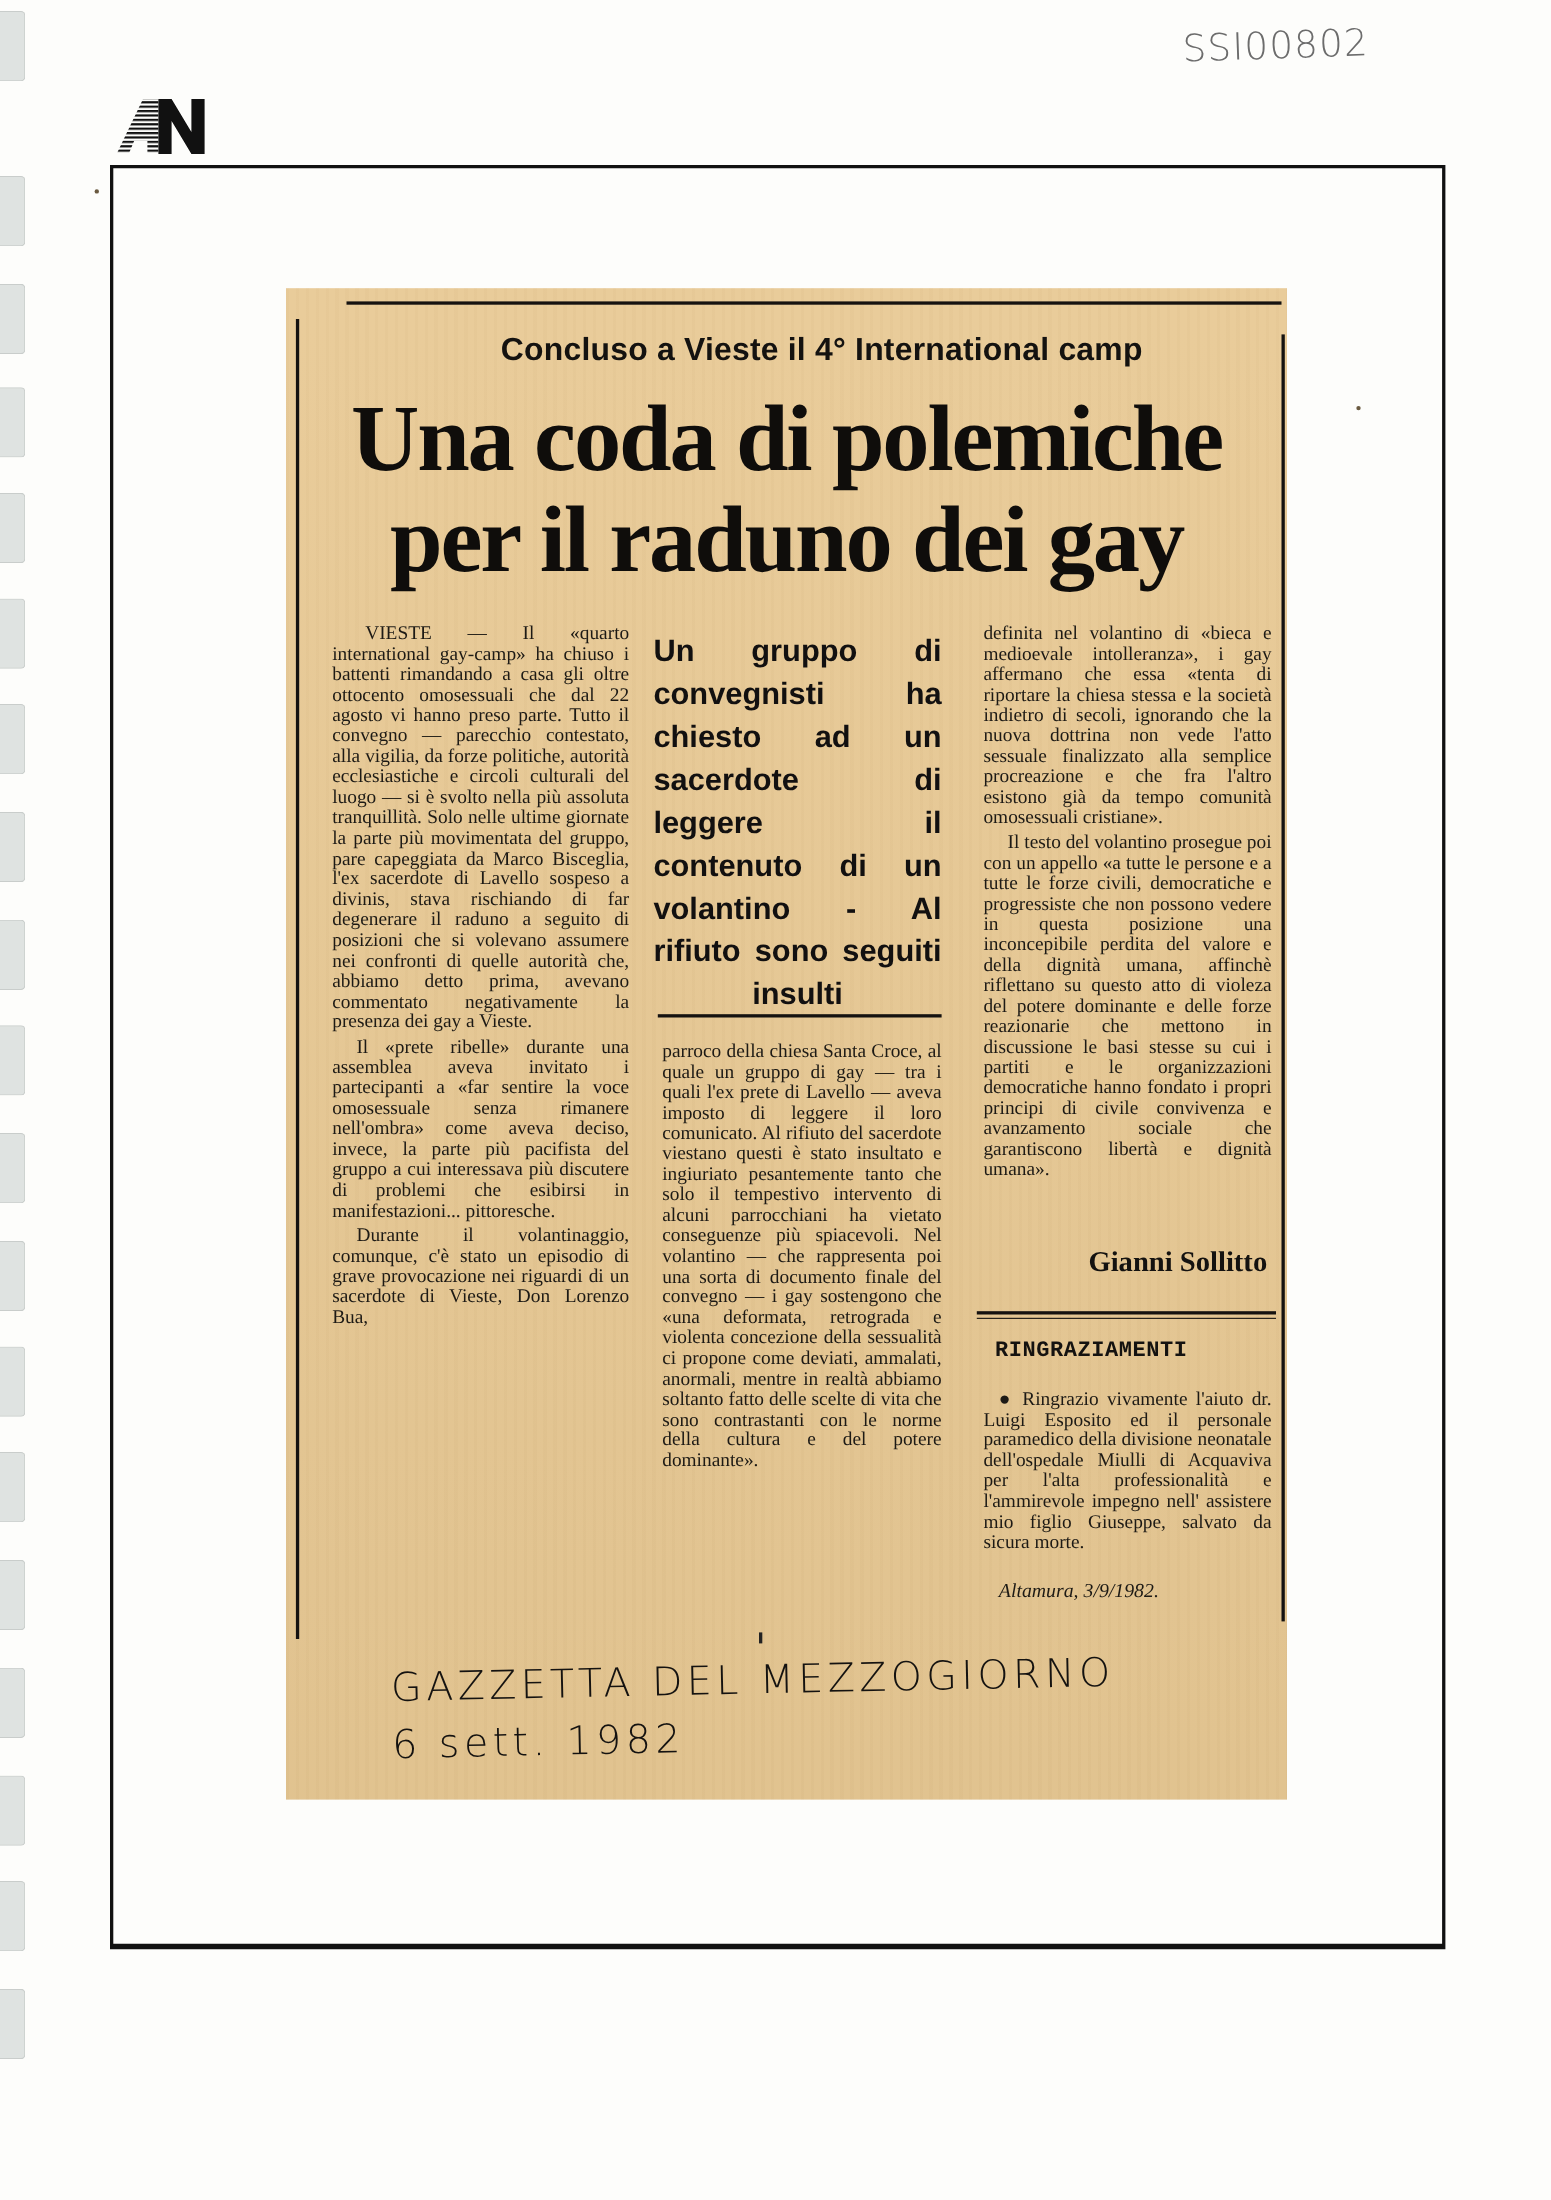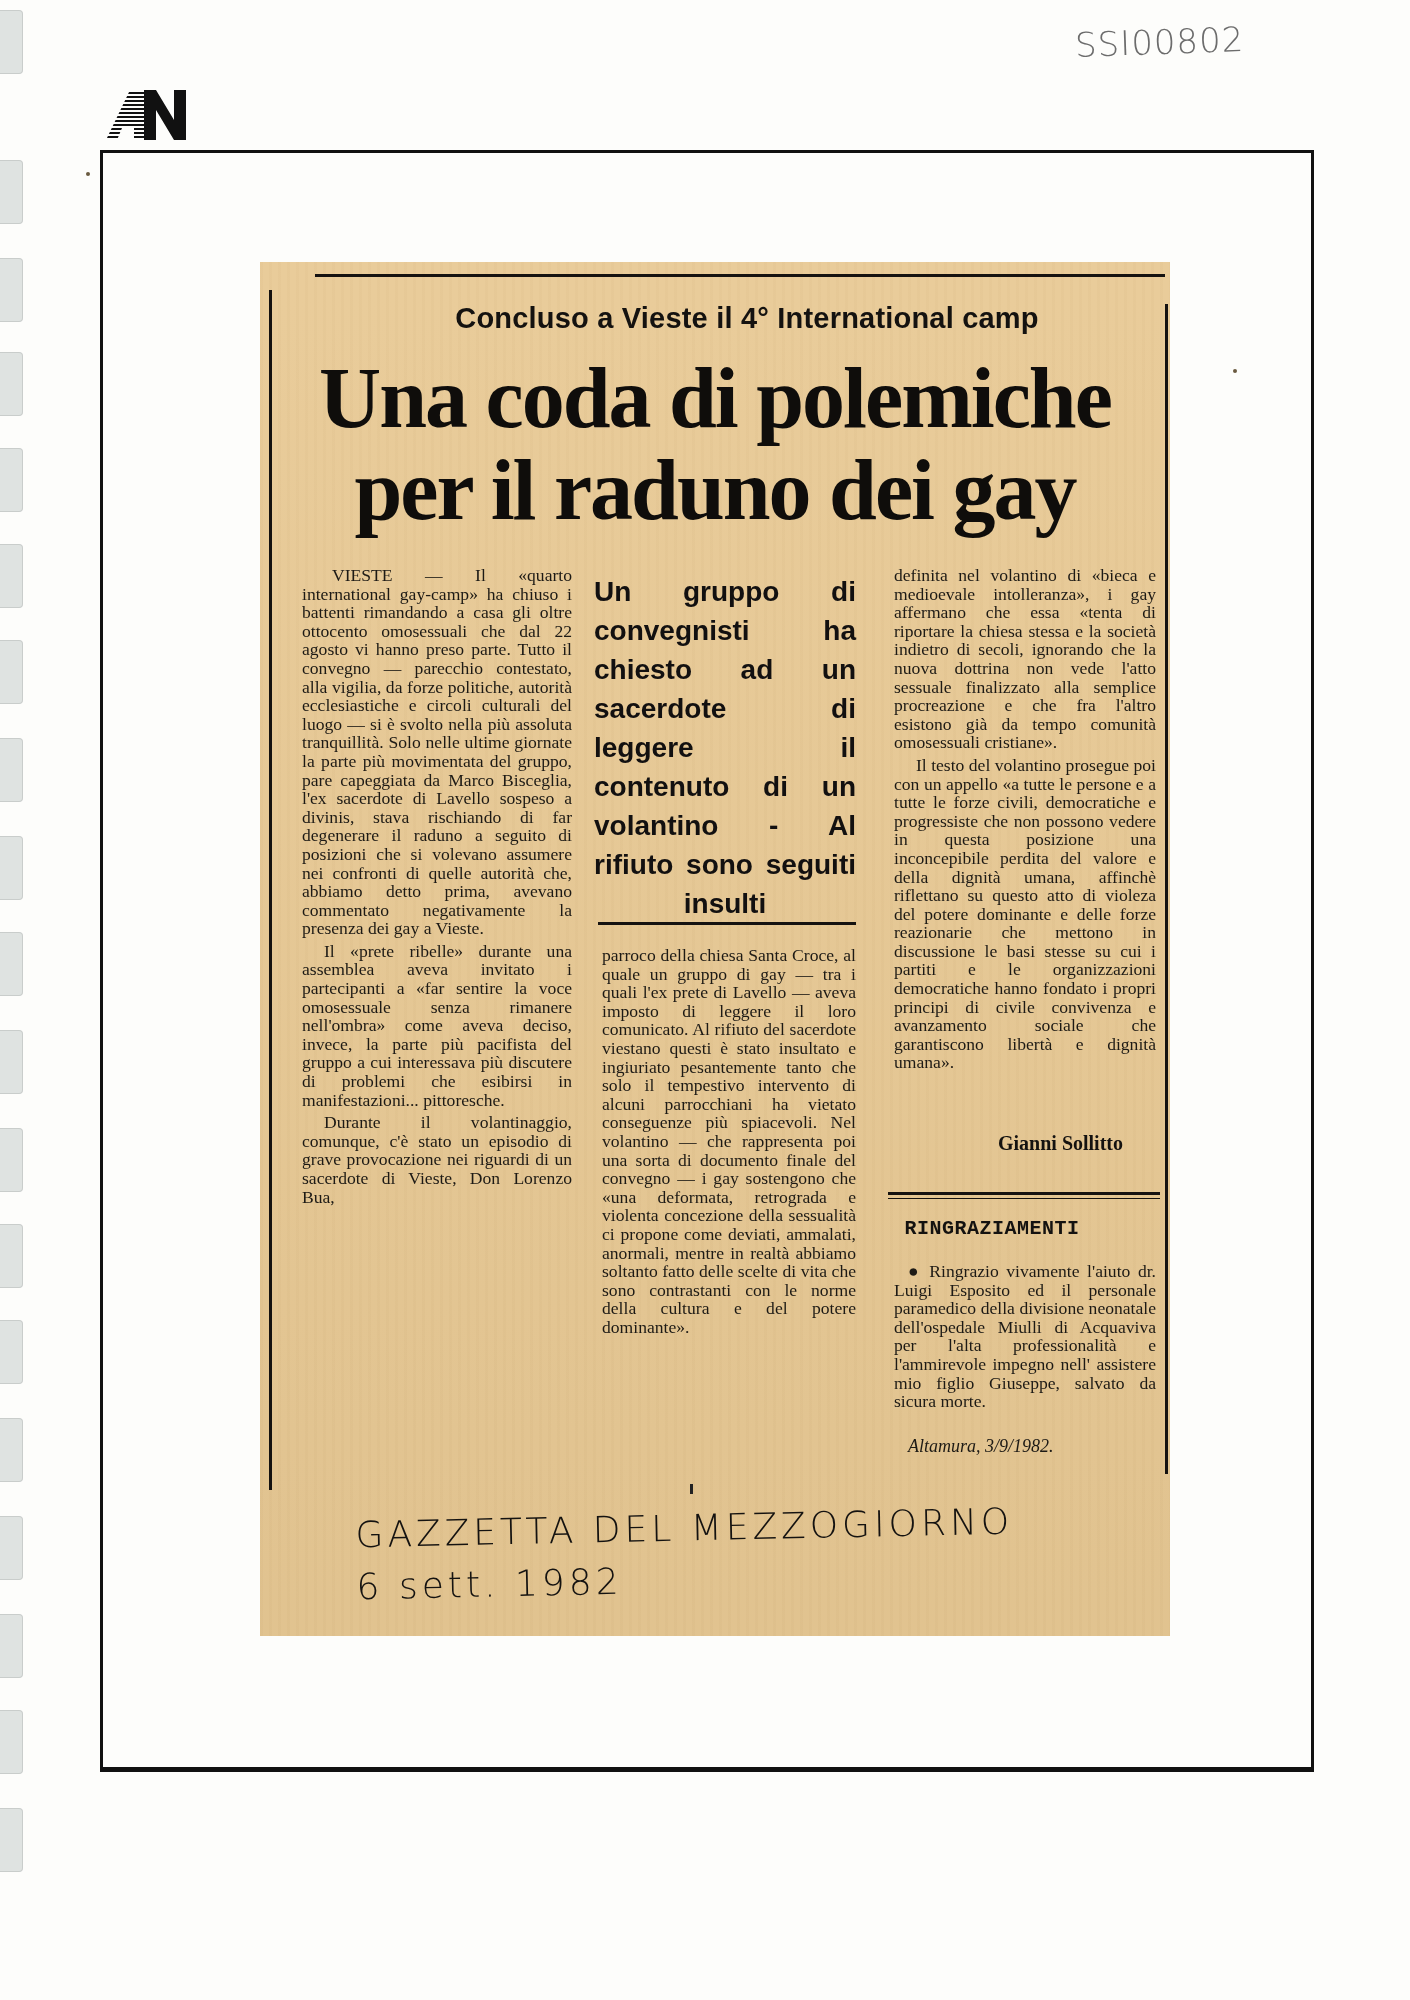--- a/index.html
+++ b/index.html
@@ -61,22 +61,22 @@
     font-family: "Liberation Sans", sans-serif; font-weight: bold; font-size: 28px; line-height: 39px;
     text-align: justify; text-align-last: center; color: #121010;
   }
   .subhead-rule { position: absolute; left: 338px; top: 660px; width: 258px; height: 3px; background: #151210; }
   .col2 { left: 338px; top: 680px; width: 262px; }
   .col2 p { text-indent: 0; }
   .col2 p.indent { text-indent: 18px; }
   .col3 { left: 630px; top: 300px; width: 270px; }
   .col3 p.cont { text-indent: 0; }
   .byline {
-    position: absolute; left: 601px; top: 870px; width: 262px; text-align: right;
-    font-family: "Liberation Serif", serif; font-weight: bold; font-size: 20px; color: #141210;
+    position: absolute; left: 630px; top: 870px; width: 262px; text-align: right;
+    font-family: "Liberation Serif", serif; font-weight: bold; font-size: 26px; color: #141210;
   }
   .box-rule1 { position: absolute; left: 628px; top: 930px; width: 272px; height: 3px; background: #151210; }
   .box-rule2 { position: absolute; left: 628px; top: 936px; width: 272px; height: 1px; background: #151210; }
   .box-title {
     position: absolute; left: 596px; top: 955px; width: 272px; text-align: center;
     font-family: Liberation Mono, monospace; font-weight: bold; font-size: 20px; letter-spacing: 0.5px; color: #141210;
   }
   .box-body { left: 630px; top: 996px; width: 270px; }
   .box-body p { text-indent: 14px; }
   .box-sign {

